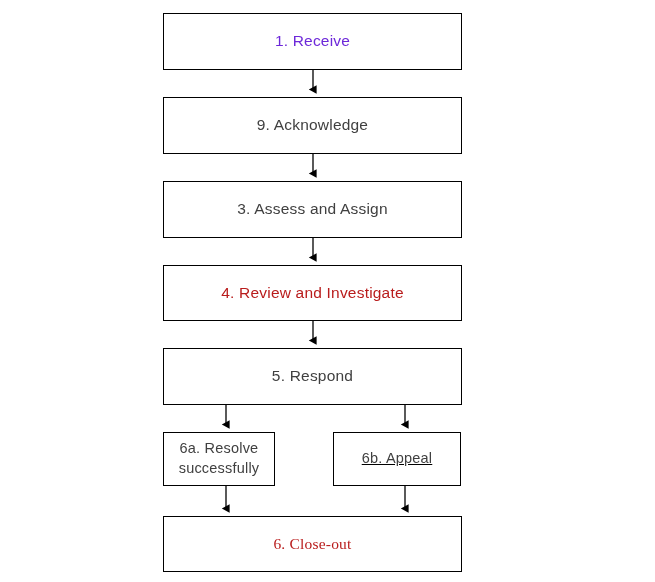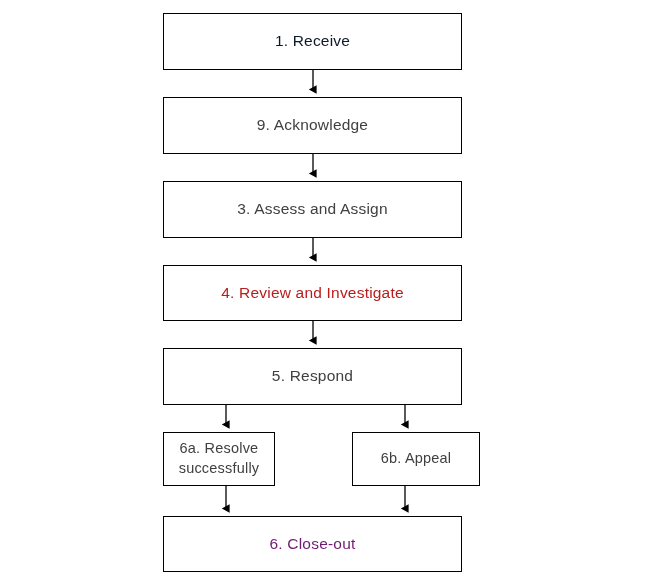--- a/index.html
+++ b/index.html
@@ -66,38 +66,38 @@
         <line x1="313" y1="238" x2="313" y2="257.5" stroke="#000000" stroke-width="1.3" marker-end="url(#arrowhead)"></line>
         <line x1="313" y1="321" x2="313" y2="340.5" stroke="#000000" stroke-width="1.3" marker-end="url(#arrowhead)"></line>
         <line x1="226" y1="405" x2="226" y2="424.5" stroke="#000000" stroke-width="1.3" marker-end="url(#arrowhead)"></line>
         <line x1="405" y1="405" x2="405" y2="424.5" stroke="#000000" stroke-width="1.3" marker-end="url(#arrowhead)"></line>
         <line x1="226" y1="486" x2="226" y2="508.5" stroke="#000000" stroke-width="1.3" marker-end="url(#arrowhead)"></line>
         <line x1="405" y1="486" x2="405" y2="508.5" stroke="#000000" stroke-width="1.3" marker-end="url(#arrowhead)"></line>
       </g>
   </svg>
   <div id="node-layer">
       <div class="node node-wide" style="left: 163px; top: 13px; width: 299px; height: 57px; border-color: rgb(0, 0, 0);">
-        <span class="node-label" style="color: #0f172a;">1.   Receive</span>
+        <span class="node-label" style="color: #6d28d9;">1.   Receive</span>
       </div>
       <div class="node node-wide" style="left: 163px; top: 97px; width: 299px; height: 57px; border-color: rgb(0, 0, 0);">
         <span class="node-label" style="color: rgb(64, 64, 64);">9.   Acknowledge</span>
       </div>
       <div class="node node-wide" style="left: 163px; top: 181px; width: 299px; height: 57px; border-color: rgb(0, 0, 0);">
         <span class="node-label" style="color: rgb(64, 64, 64);">3.   Assess and Assign</span>
       </div>
       <div class="node node-wide" style="left: 163px; top: 265px; width: 299px; height: 56px; border-color: rgb(0, 0, 0);">
         <span class="node-label" style="color: #b91c1c;">4.   Review and Investigate</span>
       </div>
       <div class="node node-wide" style="left: 163px; top: 348px; width: 299px; height: 57px; border-color: rgb(0, 0, 0); text-align: right;">
         <span class="node-label" style="color: rgb(64, 64, 64);">5.   Respond</span>
       </div>
       <div class="node node-small" style="left: 163px; top: 432px; width: 112px; height: 54px; border-color: rgb(0, 0, 0);">
         <span class="node-label" style="color: rgb(64, 64, 64);">6a. Resolve
 successfully</span>
       </div>
-      <div class="node node-small" style="left: 352px; top: 432px; width: 128px; height: 54px; border-color: rgb(0, 0, 0);">
+      <div class="node node-small" style="left: 333px; top: 432px; width: 128px; height: 54px; border-color: rgb(0, 0, 0); text-decoration: underline;">
         <span class="node-label" style="color: rgb(64, 64, 64);">6b. Appeal</span>
       </div>
       <div class="node node-wide" style="left: 163px; top: 516px; width: 299px; height: 56px; border-color: rgb(0, 0, 0);">
-        <span class="node-label" style="color: #701a75;">6.   Close-out</span>
+        <span class="node-label" style="color: #b91c1c; font-family: Liberation Serif, serif;">6.   Close-out</span>
       </div>
     </div>
 </div>
 
 </body></html>

